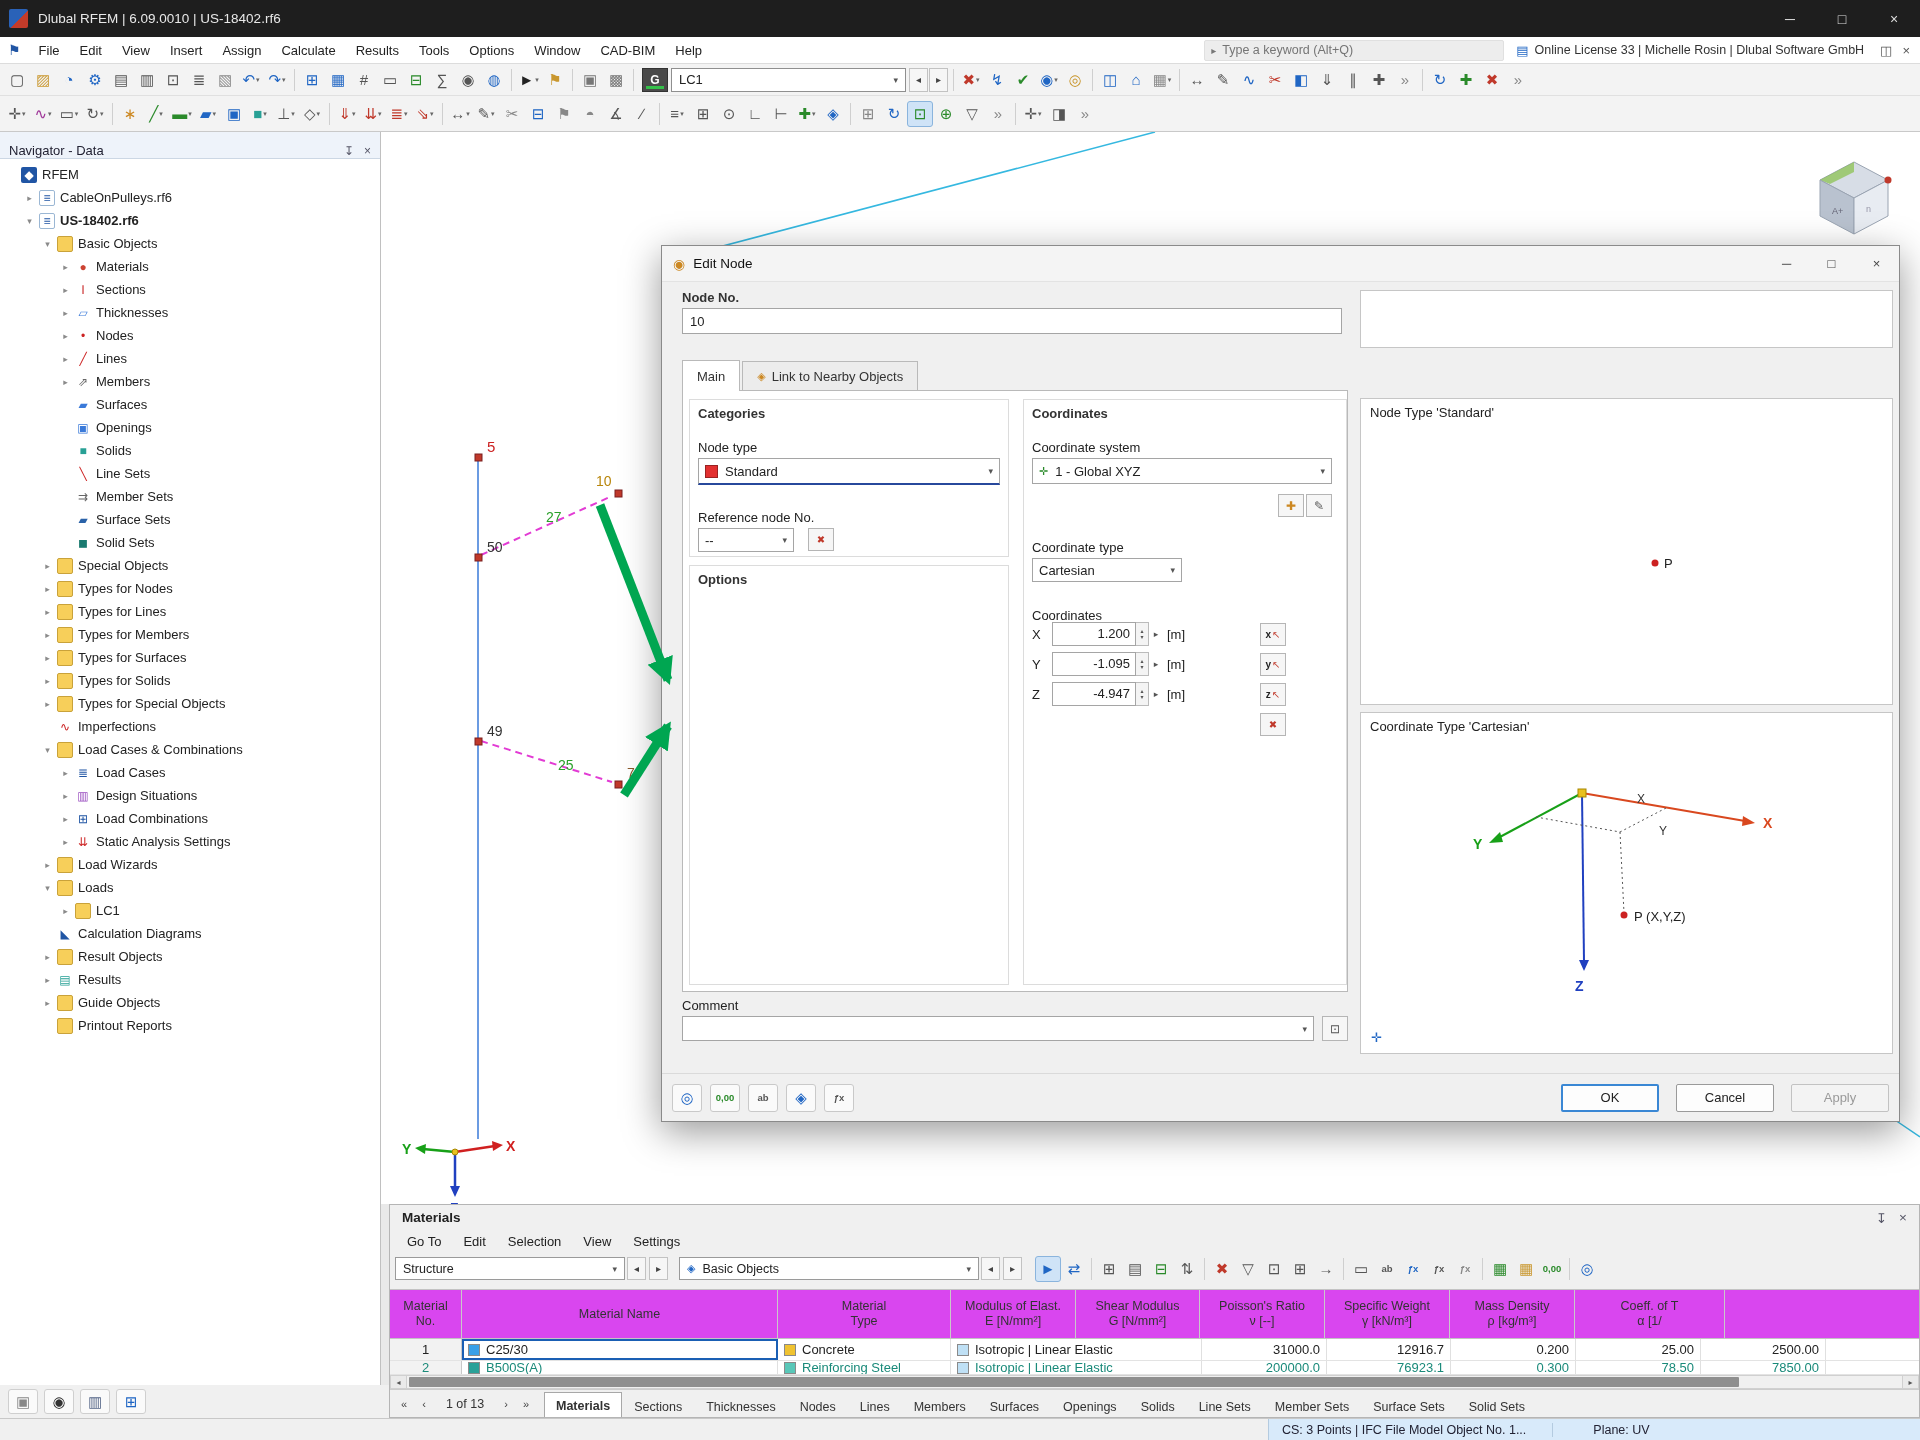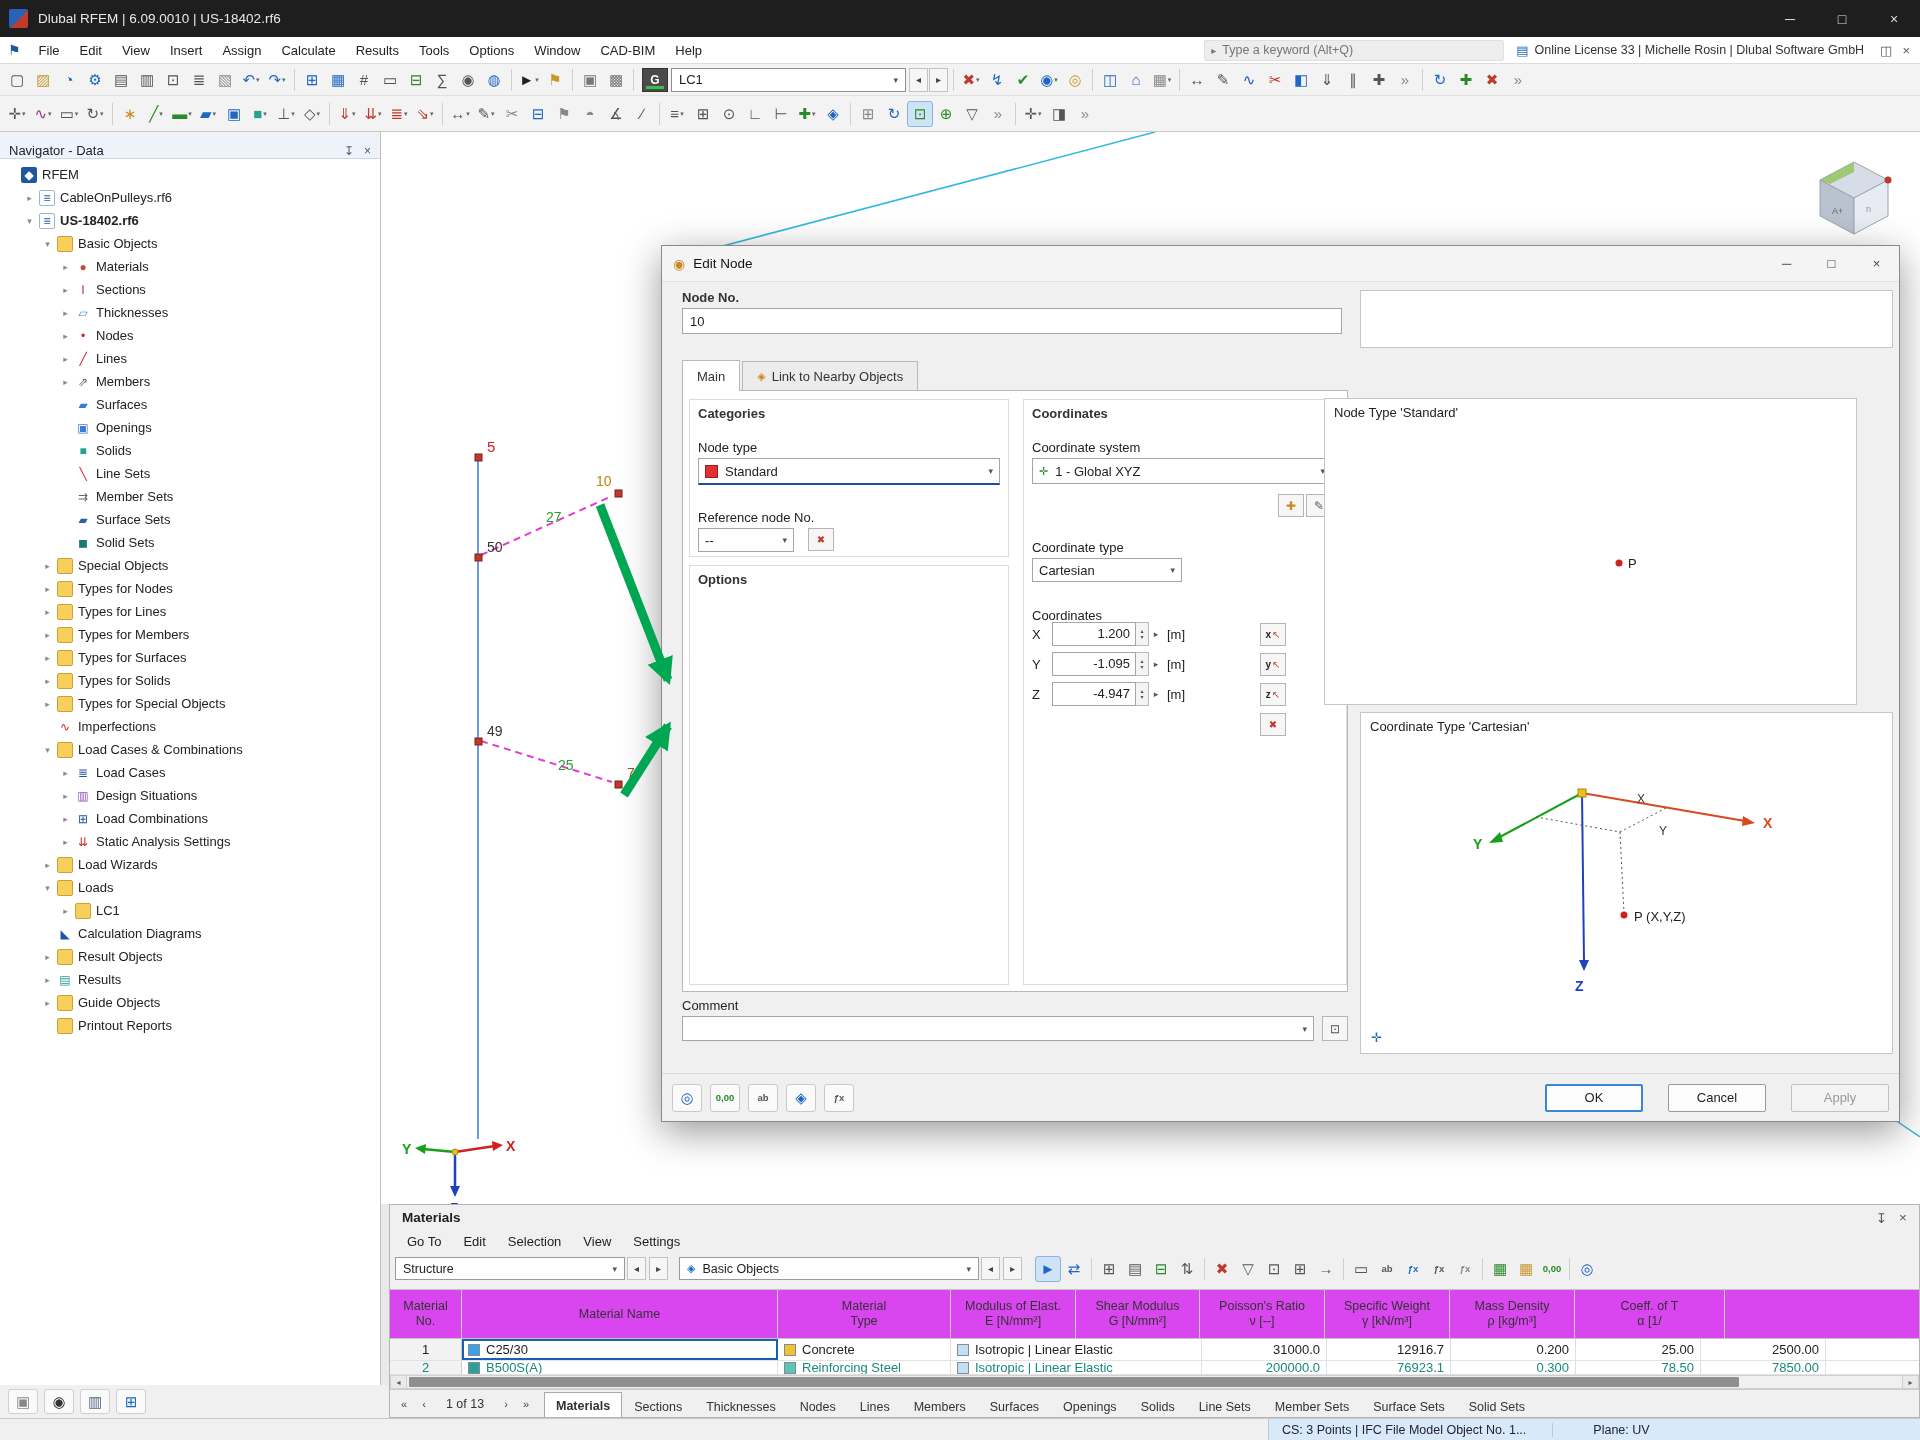--- a/index.html
+++ b/index.html
@@ -86,21 +86,21 @@
 .spin{width:13px;height:24px;border:1px solid #bbb;border-left:none;display:flex;flex-direction:column;align-items:center;justify-content:center;background:#f4f4f4}
 .spin i{font-style:normal;font-size:6px;line-height:6px;color:#555}
 .mini{width:14px;text-align:center;color:#555;font-size:9px}
 .unit{width:34px;padding-left:4px}
 .pick{margin-left:auto;margin-right:52px;width:26px;height:23px;background:#f6f6f6;border:1px solid #b5b5b5;display:flex;align-items:center;justify-content:center;gap:1px}
 .pick b{font-size:10px;color:#222}
 .pick em,.pick-red{font-style:normal;color:#c0392b;font-size:10px}
 .preview{position:absolute;background:#fff;border:1px solid #c6c6c6}
 .pv-title{position:absolute;left:9px;top:6px;font-size:13px;color:#222}
 .dlg-footer{position:absolute;left:0;right:0;bottom:0;height:48px;border-top:1px solid #dadada;display:flex;align-items:center;padding:0 10px}
-.fbtns{margin-left:auto;display:flex;gap:25px}
+.fbtns{margin-left:auto;display:flex;gap:17px}
 .btn{height:28px;min-width:98px;background:#fdfdfd;border:1px solid #9a9a9a;display:flex;align-items:center;justify-content:center;font-size:13px;border-radius:2px}
 .btn.ok{border:2px solid #3a87d4}
 .btn.disabled{color:#9a9a9a;border-color:#c2c2c2;background:#f3f3f3}
 .f-icons{display:flex;gap:8px}
 .f-icons .tbi{border:1px solid #c9c9c9;background:#fafafa;width:30px;height:28px}
 
 .mat-panel{position:absolute;left:389px;top:1204px;width:1531px;height:214px;background:#f0f0f0;border:1px solid #b5b5b5;z-index:10;overflow:hidden}
 .mat-title{height:25px;display:flex;align-items:center;padding:0 12px;font-weight:bold;font-size:13.5px}
 .mat-title .nt-icons{margin-left:auto;display:flex;gap:12px;color:#556;font-weight:normal}
 .mat-menu{height:23px;display:flex;align-items:center;padding:0 6px}
@@ -930,21 +930,21 @@
           </div>
         </div>
       <div class="crow" style="position:absolute;left:8px;top:312px;right:8px">
         <span class="pick">
             <span class="pick-red">✖</span>
           </span>
       </div>
     </div>
   </div>
 
-  <div class="preview" style="left:662px;top:152px;width:533px;height:307px">
+  <div class="preview" style="left:698px;top:152px;width:533px;height:307px">
     <div class="pv-title">Node Type 'Standard'</div>
     <svg width="531" height="305" viewBox="0 0 531 305">
       <circle cx="294" cy="164" r="3.5" fill="#cc2222"></circle>
       <text x="303" y="169" font-size="13" fill="#222">P</text>
     </svg>
   </div>
 
   <div class="preview" style="left:698px;top:466px;width:533px;height:342px">
     <div class="pv-title">Coordinate Type 'Cartesian'</div>
     <svg width="531" height="340" viewBox="0 0 531 340">

